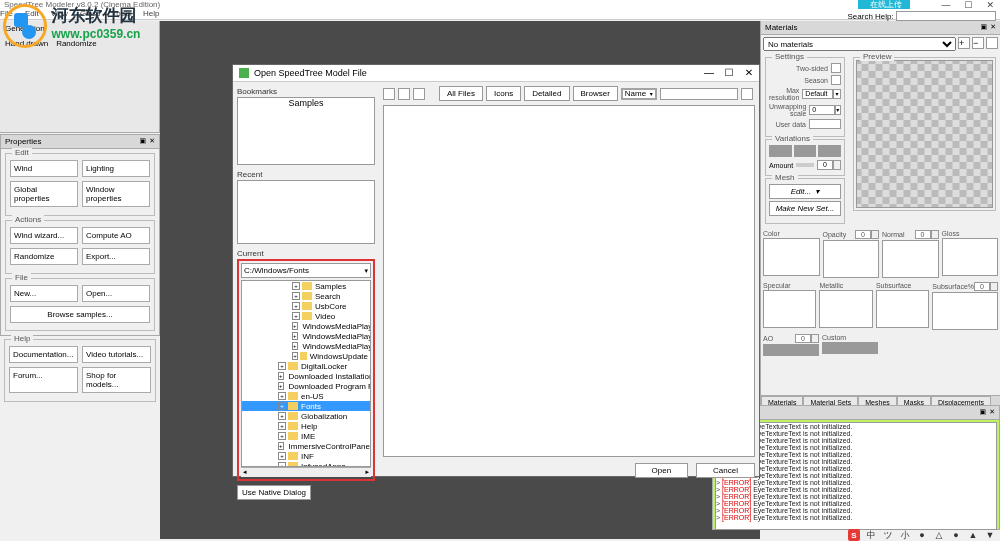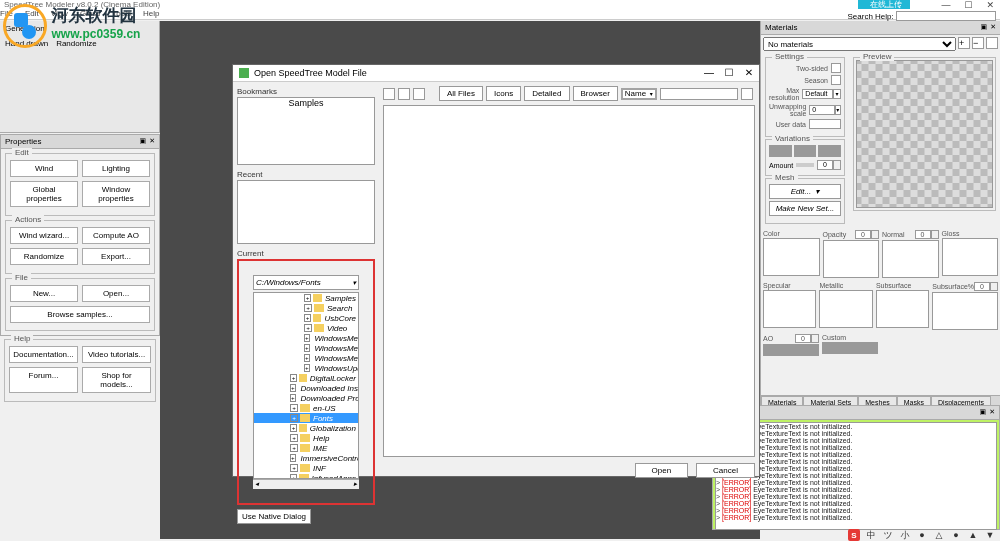--- a/index.html
+++ b/index.html
@@ -23,21 +23,21 @@
     .left-tools-row { display: flex; padding: 2px; gap: 2px; font-size: 8px; }
     .left-tools-row span { padding: 1px 3px; }
     
     
     .props { position: absolute; top: 134px; left: 0; width: 160px; background: #f0f0f0; border: 1px solid #aaa; }
     .panel-hdr { background: #d8d8d8; padding: 2px 4px; font-size: 8px; display: flex; justify-content: space-between; border-bottom: 1px solid #aaa; }
     .panel-hdr-btns { display: flex; gap: 3px; font-size: 7px; }
     .group { margin: 4px; border: 1px solid #bbb; padding: 6px 4px 4px; position: relative; }
     .group-lbl { position: absolute; top: -6px; left: 6px; background: #f0f0f0; padding: 0 3px; font-size: 8px; color: #555; }
     .btn-row { display: flex; gap: 4px; margin-bottom: 4px; }
-    .btn { flex: 1; background: #fff; border: 1px solid #aaa; padding: 3px; font-size: 8px; text-align: center; cursor: pointer; }
+    .btn { flex: 1; background: #fff; border: 1px solid #aaa; padding: 3px; font-size: 8px; text-align: left; cursor: pointer; }
     .btn-wide { background: #fff; border: 1px solid #aaa; padding: 3px; font-size: 8px; text-align: center; cursor: pointer; margin-bottom: 3px; }
     
     
     .help-panel { position: absolute; top: 335px; left: 0; width: 160px; }
     
     
     .canvas { position: absolute; top: 21px; left: 160px; width: 600px; height: 518px; background: #4a4a4a; }
     
     
     .watermark { position: absolute; top: 4px; left: 3px; z-index: 999; }
@@ -57,21 +57,21 @@
     
     .dlg-body { display: flex; height: 392px; }
     .dlg-left { width: 146px; padding: 4px; }
     .dlg-right { flex: 1; padding: 4px; position: relative; }
     
     .box { border: 1px solid #999; background: #fff; }
     .bookmarks { height: 68px; margin-bottom: 4px; text-align: center; }
     .box-lbl { font-size: 8px; padding: 1px 0; color: #333; }
     .recent { height: 64px; margin-bottom: 4px; }
     
-    .current-box { border: 2px solid #d33; padding: 14px; font-style: italic; }
+    .current-box { border: 2px solid #d33; padding: 2px; }
     .path-bar { background: #fff; border: 1px solid #999; padding: 2px; font-size: 8px; margin-bottom: 2px; display: flex; align-items: center; }
     .path-bar::after { content: '▾'; margin-left: auto; font-size: 7px; }
     
     .tree { background: #fff; border: 1px solid #999; height: 187px; overflow: hidden; font-size: 8px; }
     .tree-item { display: flex; align-items: center; padding: 0 2px; height: 10px; white-space: nowrap; }
     .tree-item .exp { width: 8px; height: 8px; border: 1px solid #888; margin-right: 2px; font-size: 6px; line-height: 6px; text-align: center; }
     .tree-item .fold-ico { width: 10px; height: 8px; background: #f5d060; margin-right: 3px; }
     .tree-item.lvl2 { padding-left: 50px; }
     .tree-item.lvl1 { padding-left: 36px; }
     .tree-item.sel { background: #3399ff; color: #fff; }

